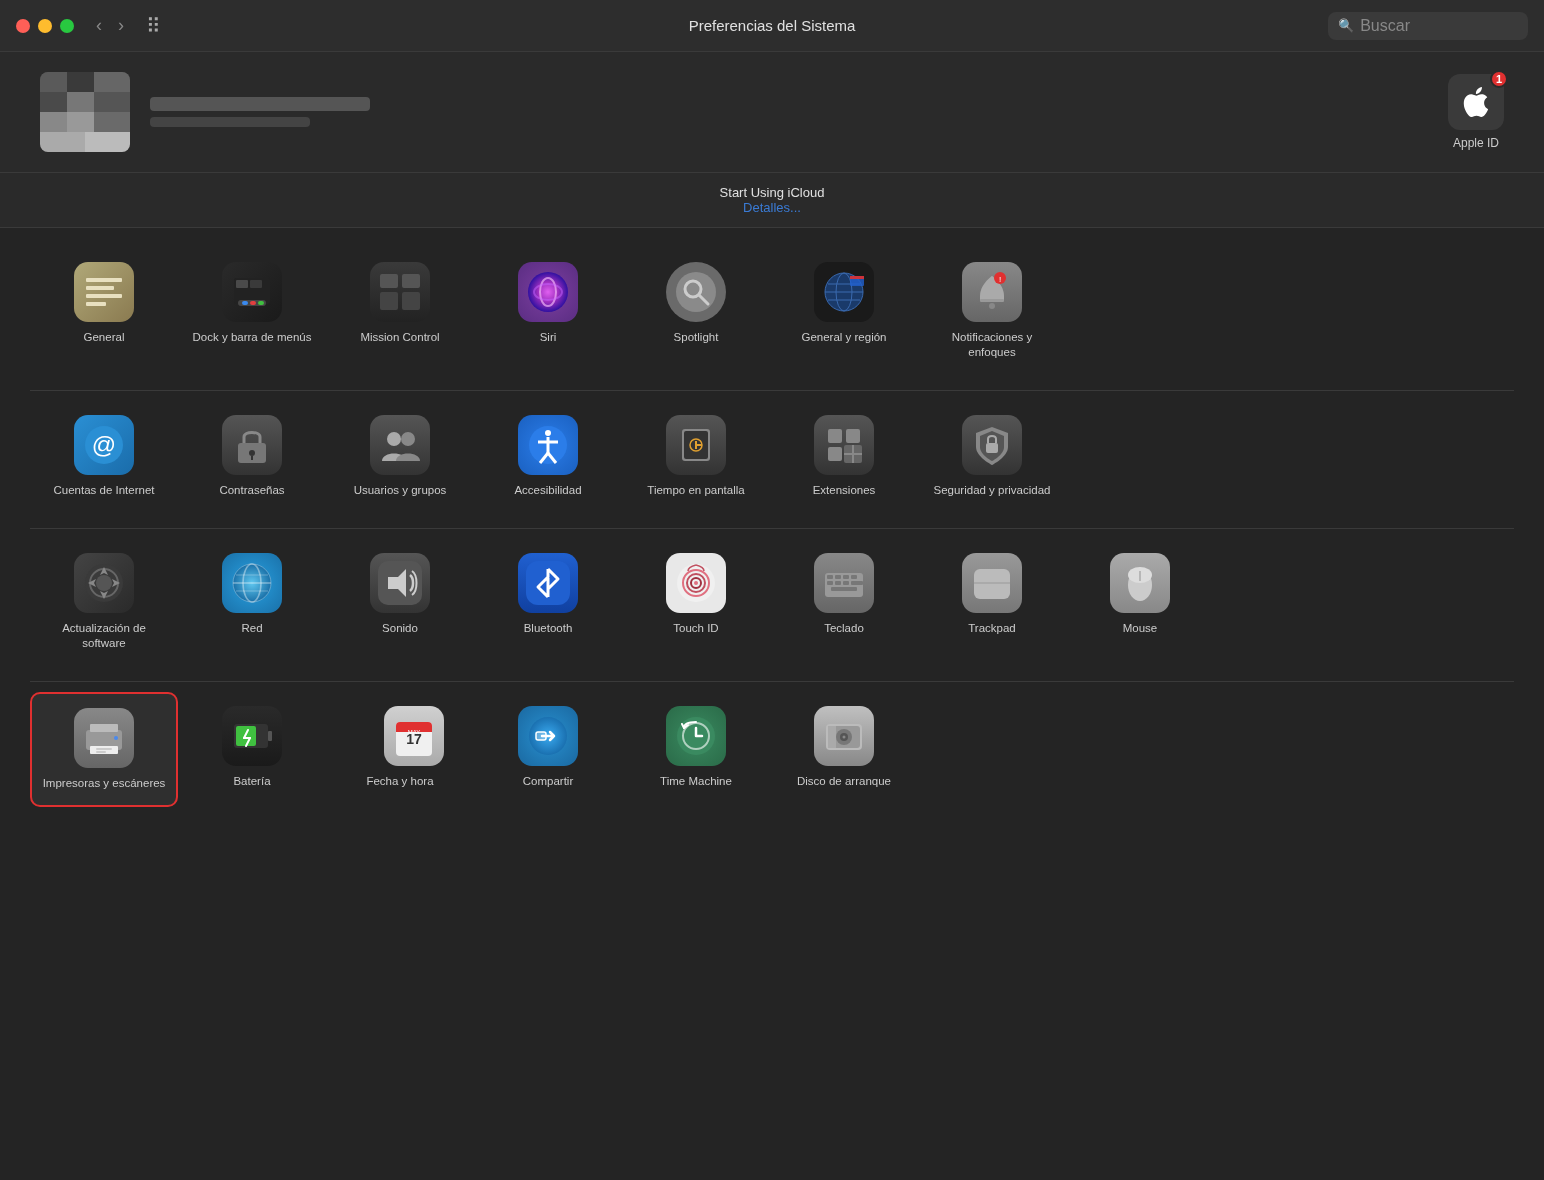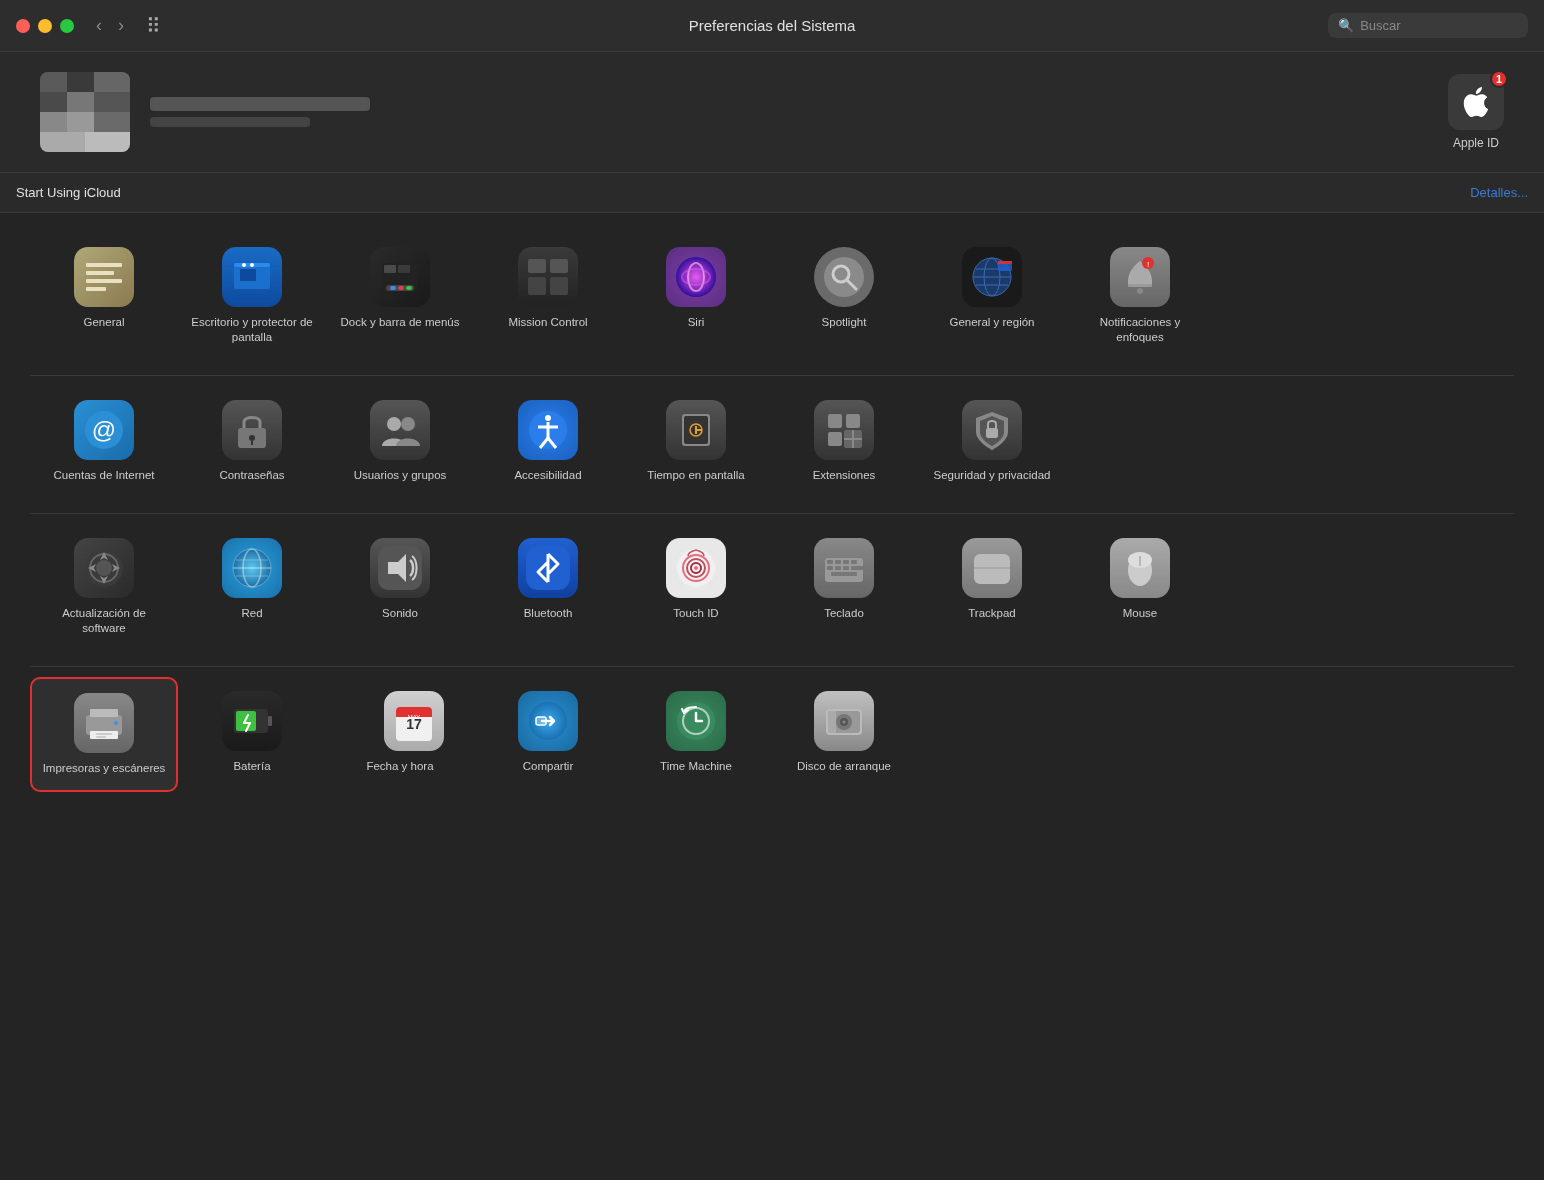--- a/index.html
+++ b/index.html
@@ -82,21 +82,21 @@
       width: 200px;
     }
     .search-icon-sym {
       color: #888;
       font-size: 13px;
     }
     .search-input {
       background: none;
       border: none;
       color: #fef9c3;
-      font-size: 13px;
+      font-size: 16px;
       outline: none;
       width: 150px;
     }
     .search-input::placeholder { color: #888; }
 
     
     .main {
       background: #242424;
       height: calc(1180px - 52px);
       display: flex;
@@ -179,23 +179,24 @@
     .apple-id-label {
       font-size: 12px;
       color: #ccc;
     }
 
     
     .icloud-banner {
       display: flex;
       align-items: center;
       justify-content: space-between;
-      padding: 12px 16px;
+      padding: 12px 40px;
       background: #2a2a2a;
       border-bottom: 1px solid #3a3a3a;
+      flex-direction: column;
     }
 
     .icloud-text {
       font-size: 13px;
       color: #e0e0e0;
     }
 
     .icloud-details {
       font-size: 13px;
       color: #3a7bd5;
@@ -366,32 +367,20 @@
           <svg width="44" height="44" viewBox="0 0 44 44">
             <rect x="4" y="8" width="36" height="4" rx="1" fill="#e8e0c0"></rect>
             <rect x="4" y="16" width="28" height="4" rx="1" fill="#e8e0c0"></rect>
             <rect x="4" y="24" width="36" height="4" rx="1" fill="#e8e0c0"></rect>
             <rect x="4" y="32" width="20" height="4" rx="1" fill="#e8e0c0"></rect>
           </svg>
         </div>
         <span class="pref-label">General</span>
       </div>
 
-      <div class="pref-item">
-        <div class="pref-icon icon-escritorio">
-          <svg width="44" height="44" viewBox="0 0 44 44">
-            <rect x="4" y="8" width="36" height="26" rx="2" fill="#1a70cc"></rect>
-            <rect x="4" y="8" width="36" height="4" rx="2" fill="#2a8aee"></rect>
-            <circle cx="14" cy="10" r="2" fill="#fff"></circle>
-            <circle cx="22" cy="10" r="2" fill="#fff"></circle>
-            <rect x="10" y="14" width="16" height="12" rx="1" fill="#0d4a9e"></rect>
-          </svg>
-        </div>
-        <span class="pref-label">Escritorio y protector de pantalla</span>
-      </div>
 
       <div class="pref-item">
         <div class="pref-icon icon-dock">
           <svg width="44" height="44" viewBox="0 0 44 44">
             <rect x="4" y="8" width="36" height="26" rx="2" fill="#222"></rect>
             <rect x="6" y="10" width="12" height="8" rx="1" fill="#4a4a4a"></rect>
             <rect x="20" y="10" width="12" height="8" rx="1" fill="#3a3a3a"></rect>
             <rect x="8" y="30" width="28" height="6" rx="3" fill="#555" opacity="0.7"></rect>
             <rect x="12" y="31" width="6" height="4" rx="2" fill="#3a8aee"></rect>
             <rect x="20" y="31" width="6" height="4" rx="2" fill="#e04040"></rect>

